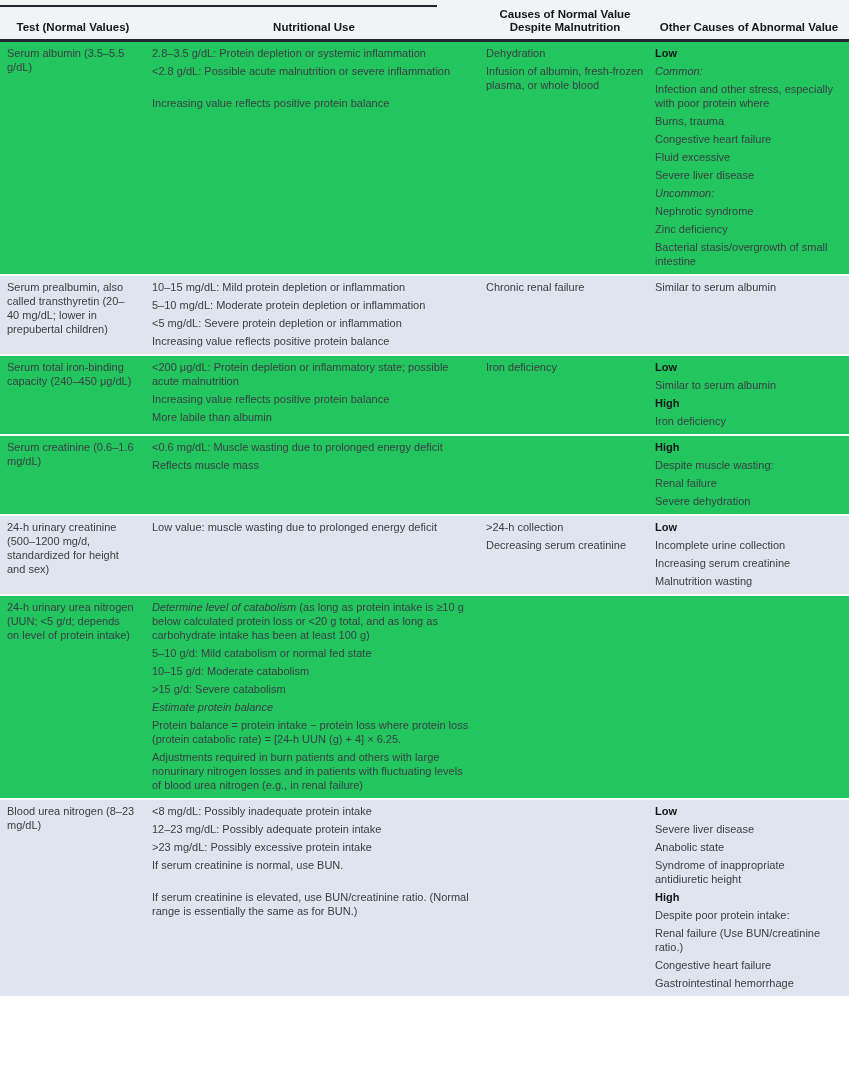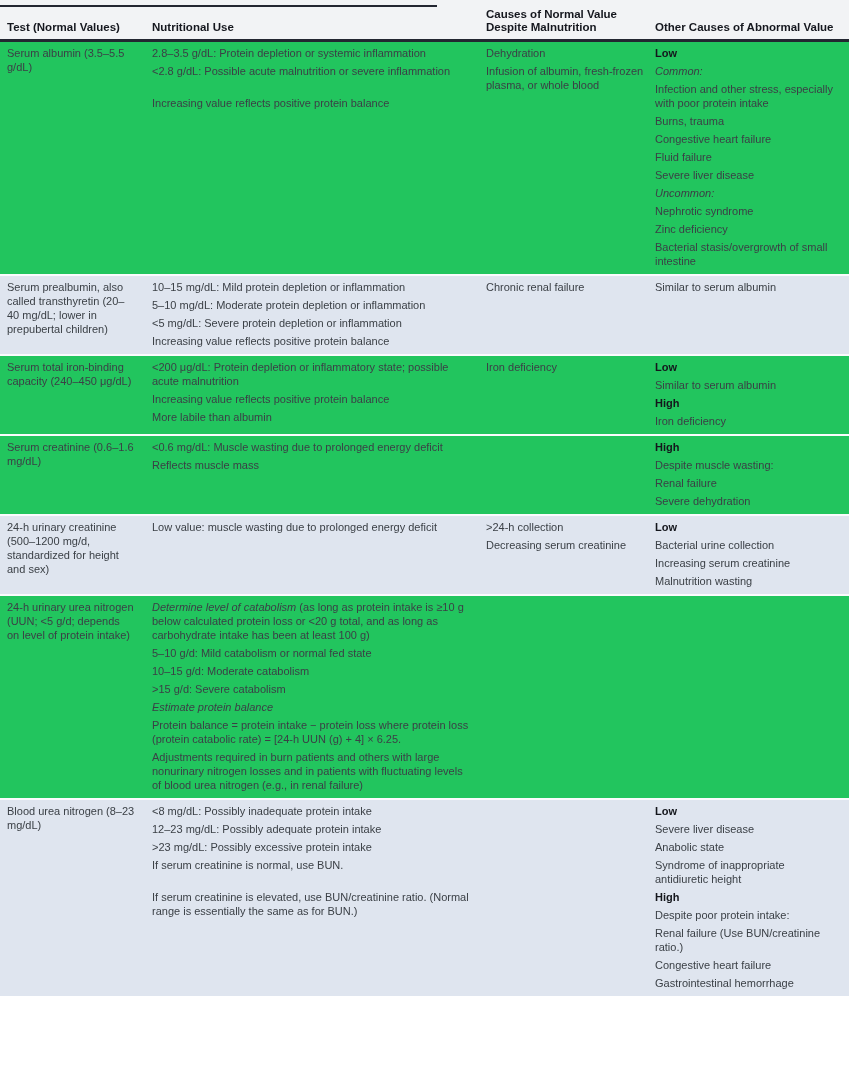--- a/index.html
+++ b/index.html
@@ -37,21 +37,21 @@
   }
   col.c1 { width: 145px; }
   col.c2 { width: 337px; }
   col.c3 { width: 168px; }
   col.c4 { width: 199px; }
 
   thead th {
     background: #f2f3f5;
     color: #15171e;
     font-weight: bold;
-    text-align: left;
+    text-align: center;
     vertical-align: bottom;
     font-size: 11.5px;
     line-height: 13px;
     padding: 8px 6px 5px 7px;
     border-bottom: 3px solid #232631;
   }
   thead th.h3 { padding-left: 4px; }
   thead th.h4 { padding-left: 5px; margin-top: 24px; }
 
   tbody td {
@@ -103,24 +103,24 @@
             <p>&lt;2.8 g/dL: Possible acute malnutrition or severe inflammation</p>
             <p class="gap">Increasing value reflects positive protein balance</p>
           </td>
           <td class="col3">
             <p>Dehydration</p>
             <p>Infusion of albumin, fresh-frozen plasma, or whole blood</p>
           </td>
           <td class="col4">
             <p class="bold">Low</p>
             <p class="italic">Common:</p>
-            <p>Infection and other stress, especially with poor protein intake</p>
+            <p>Infection and other stress, especially with poor protein where</p>
             <p>Burns, trauma</p>
             <p>Congestive heart failure</p>
-            <p>Fluid failure</p>
+            <p>Fluid excessive</p>
             <p>Severe liver disease</p>
             <p class="italic">Uncommon:</p>
             <p>Nephrotic syndrome</p>
             <p>Zinc deficiency</p>
             <p>Bacterial stasis/overgrowth of small intestine</p>
           </td>
         </tr>
         <tr class="shade-b">
           <td class="col1">
             <p>Serum prealbumin, also called transthyretin (20–40 mg/dL; lower in prepubertal children)</p>
@@ -179,21 +179,21 @@
           </td>
           <td class="col2">
             <p>Low value: muscle wasting due to prolonged energy deficit</p>
           </td>
           <td class="col3">
             <p>&gt;24-h collection</p>
             <p>Decreasing serum creatinine</p>
           </td>
           <td class="col4">
             <p class="bold">Low</p>
-            <p>Bacterial urine collection</p>
+            <p>Incomplete urine collection</p>
             <p>Increasing serum creatinine</p>
             <p>Malnutrition wasting</p>
           </td>
         </tr>
         <tr class="shade-a">
           <td class="col1">
             <p>24-h urinary urea nitrogen (UUN; &lt;5 g/d; depends on level of protein intake)</p>
           </td>
           <td class="col2">
             <p><span class="italic">Determine level of catabolism</span><span> (as long as protein intake is ≥10 g below calculated protein loss or &lt;20 g total, and as long as carbohydrate intake has been at least 100 g)</span></p>

